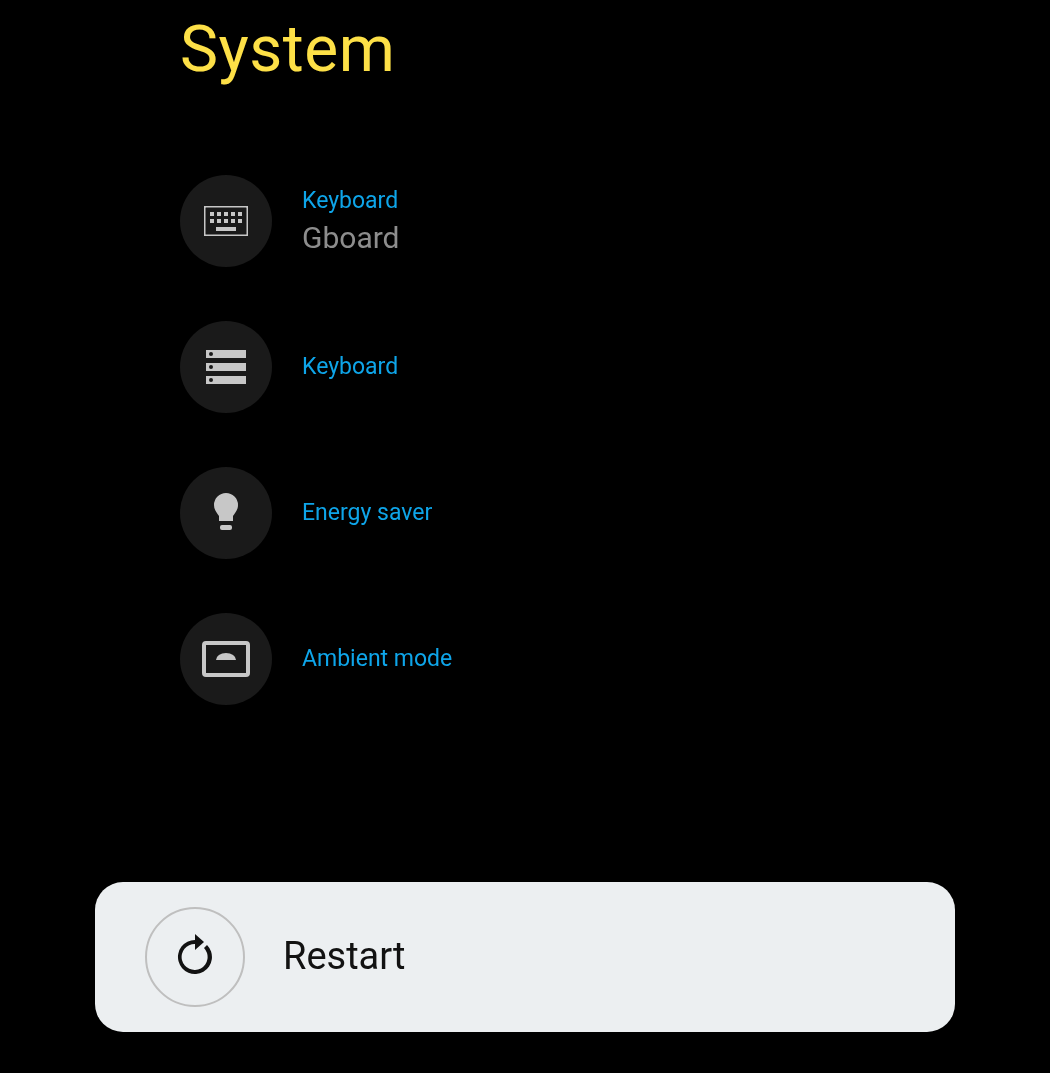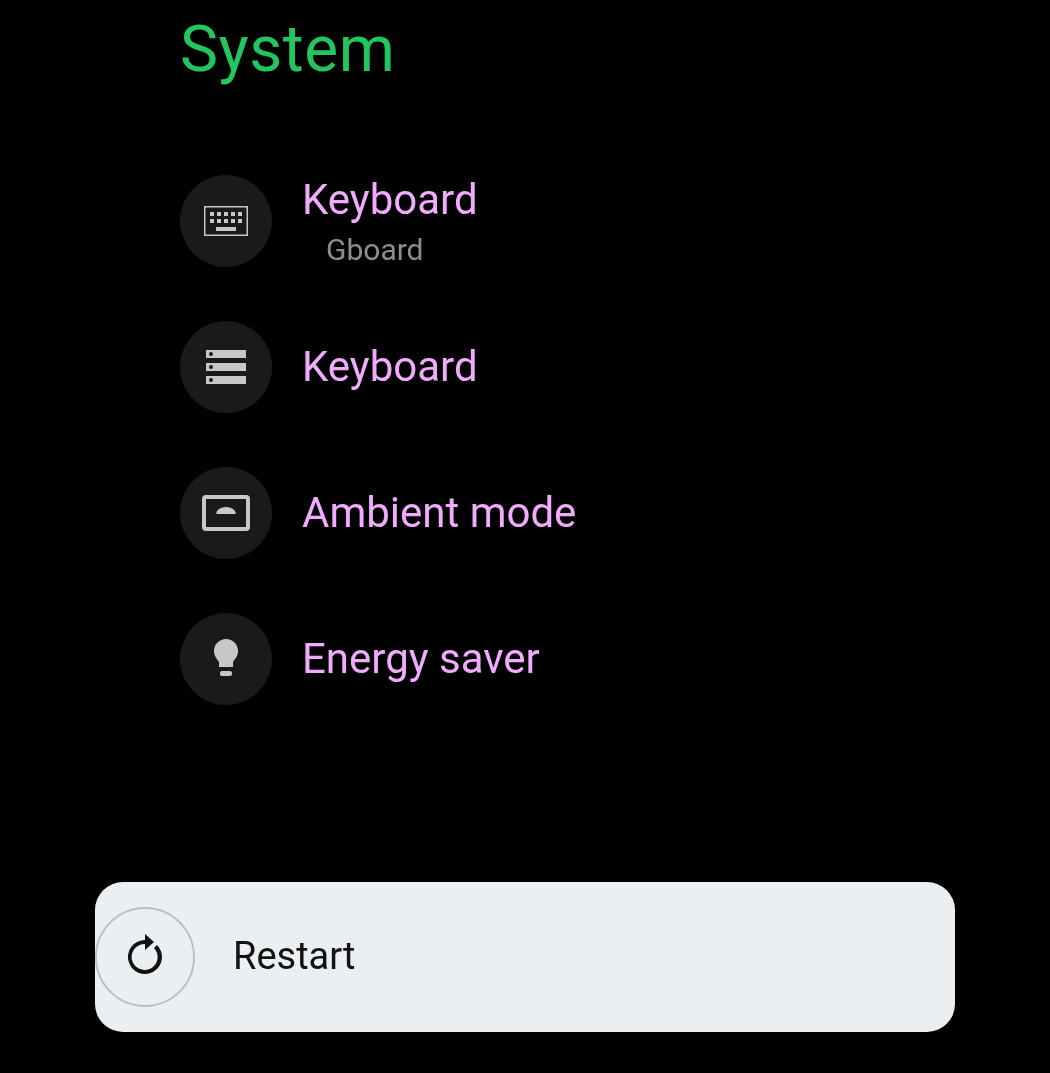--- a/index.html
+++ b/index.html
@@ -11,21 +11,21 @@
     overflow: hidden;
   }
   .page {
     padding-left: 180px;
     padding-top: 12px;
   }
   .page-title {
     font-size: 64px;
     font-weight: 400;
     letter-spacing: 0.5px;
-    color: #22c55e;
+    color: #fde047;
     margin-bottom: 88px;
   }
   .menu-list {
     display: flex;
     flex-direction: column;
     gap: 54px;
   }
   .menu-item {
     display: flex;
     align-items: center;
@@ -38,42 +38,42 @@
     border-radius: 50%;
     background: #1a1a1a;
     display: flex;
     align-items: center;
     justify-content: center;
     flex-shrink: 0;
   }
   .icon-circle svg { fill: #c7c7c7; }
   .menu-text { display: flex; flex-direction: column; }
   .menu-label {
-    font-size: 42px;
+    font-size: 23px;
     font-weight: 400;
-    color: #f0abfc;
+    color: #0ea5e9;
     line-height: 1.2;
   }
   .menu-sublabel {
     font-size: 30px;
     font-weight: 400;
     color: #8d8d8d;
     margin-top: 6px;
-    margin-left: 24px;
   }
   .selected-row {
     position: absolute;
     left: 95px;
     top: 882px;
     width: 860px;
     height: 150px;
     background: #eceff1;
     border-radius: 28px;
     display: flex;
     align-items: center;
+    padding-left: 50px;
     gap: 38px;
     cursor: pointer;
   }
   .selected-row .icon-circle {
     width: 100px;
     height: 100px;
     background: transparent;
     border: 2px solid #bfbfbf;
   }
   .selected-row .icon-circle svg { fill: #121212; }
@@ -124,39 +124,39 @@
           <circle cx="5" cy="30" r="2" fill="#1a1a1a"></circle>
         </svg>
       </div>
       <div class="menu-text">
         <span class="menu-label">Keyboard</span>
       </div>
     </div>
 
     <div class="menu-item">
       <div class="icon-circle">
+        <svg width="30" height="44" viewBox="0 0 30 44">
+          <path d="M15 2 a12 12 0 0 0 -12 12 c0 5 3 8 5 11 v5 h14 v-5 c2 -3 5 -6 5 -11 a12 12 0 0 0 -12 -12 z"></path>
+          <rect x="9" y="34" width="12" height="5" rx="2"></rect>
+        </svg>
+      </div>
+      <div class="menu-text">
+        <span class="menu-label">Energy saver</span>
+      </div>
+    </div>
+
+    <div class="menu-item">
+      <div class="icon-circle">
         <svg width="48" height="36" viewBox="0 0 48 36">
           <rect x="2" y="2" width="44" height="32" rx="2" fill="none" stroke="#c7c7c7" stroke-width="4"></rect>
           <path d="M24 12 a10 7 0 0 0 -10 7 h20 a10 7 0 0 0 -10 -7"></path>
         </svg>
       </div>
       <div class="menu-text">
         <span class="menu-label">Ambient mode</span>
-      </div>
-    </div>
-
-    <div class="menu-item">
-      <div class="icon-circle">
-        <svg width="30" height="44" viewBox="0 0 30 44">
-          <path d="M15 2 a12 12 0 0 0 -12 12 c0 5 3 8 5 11 v5 h14 v-5 c2 -3 5 -6 5 -11 a12 12 0 0 0 -12 -12 z"></path>
-          <rect x="9" y="34" width="12" height="5" rx="2"></rect>
-        </svg>
-      </div>
-      <div class="menu-text">
-        <span class="menu-label">Energy saver</span>
       </div>
     </div>
 
 
   </div>
 </div>
 
 <div class="selected-row">
   <div class="icon-circle">
     <svg width="46" height="46" viewBox="0 0 46 46">

